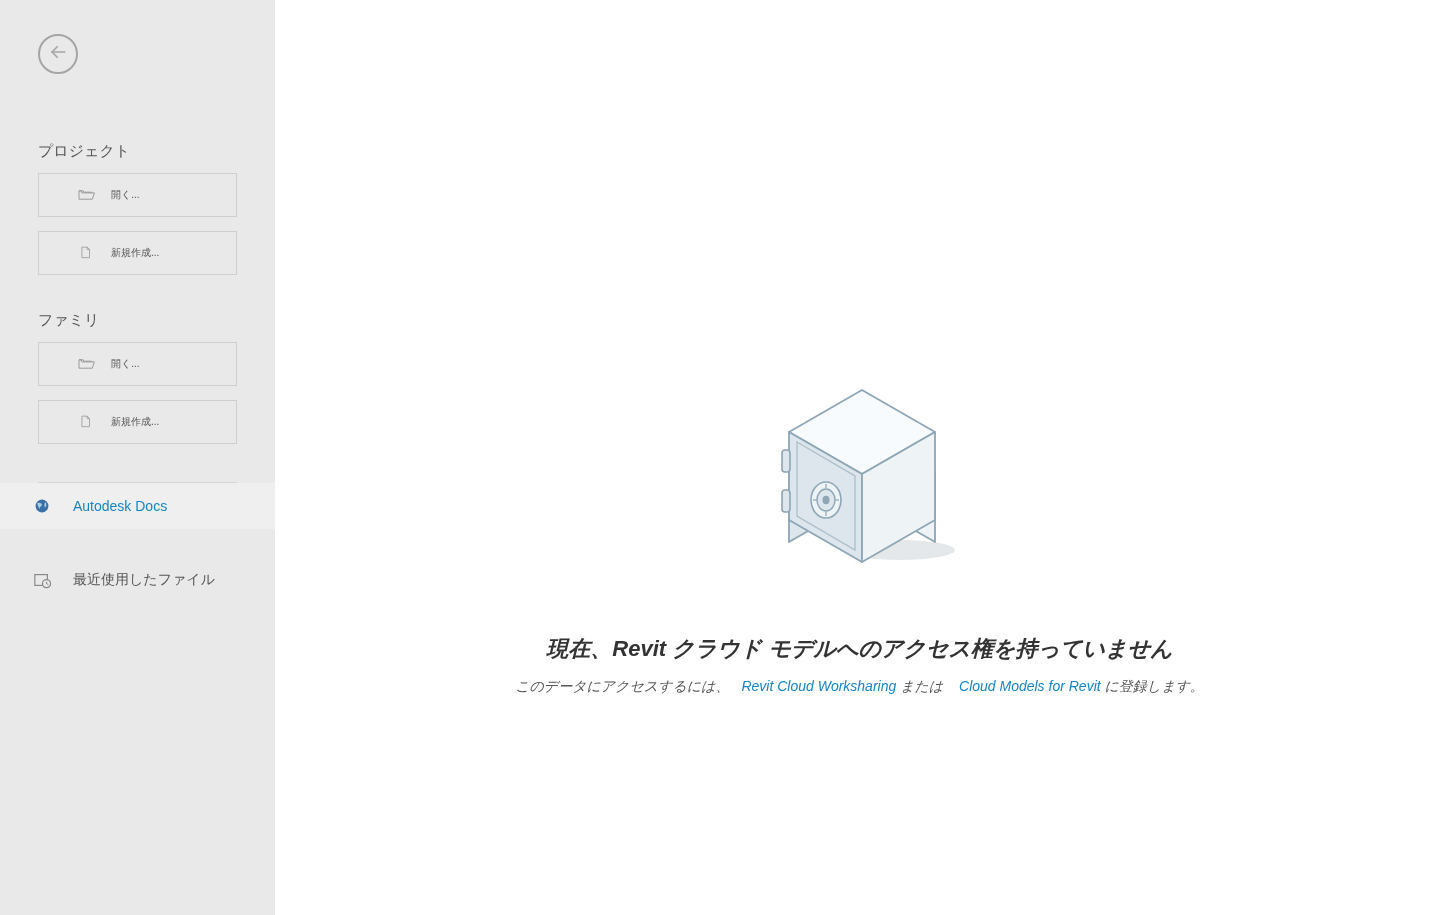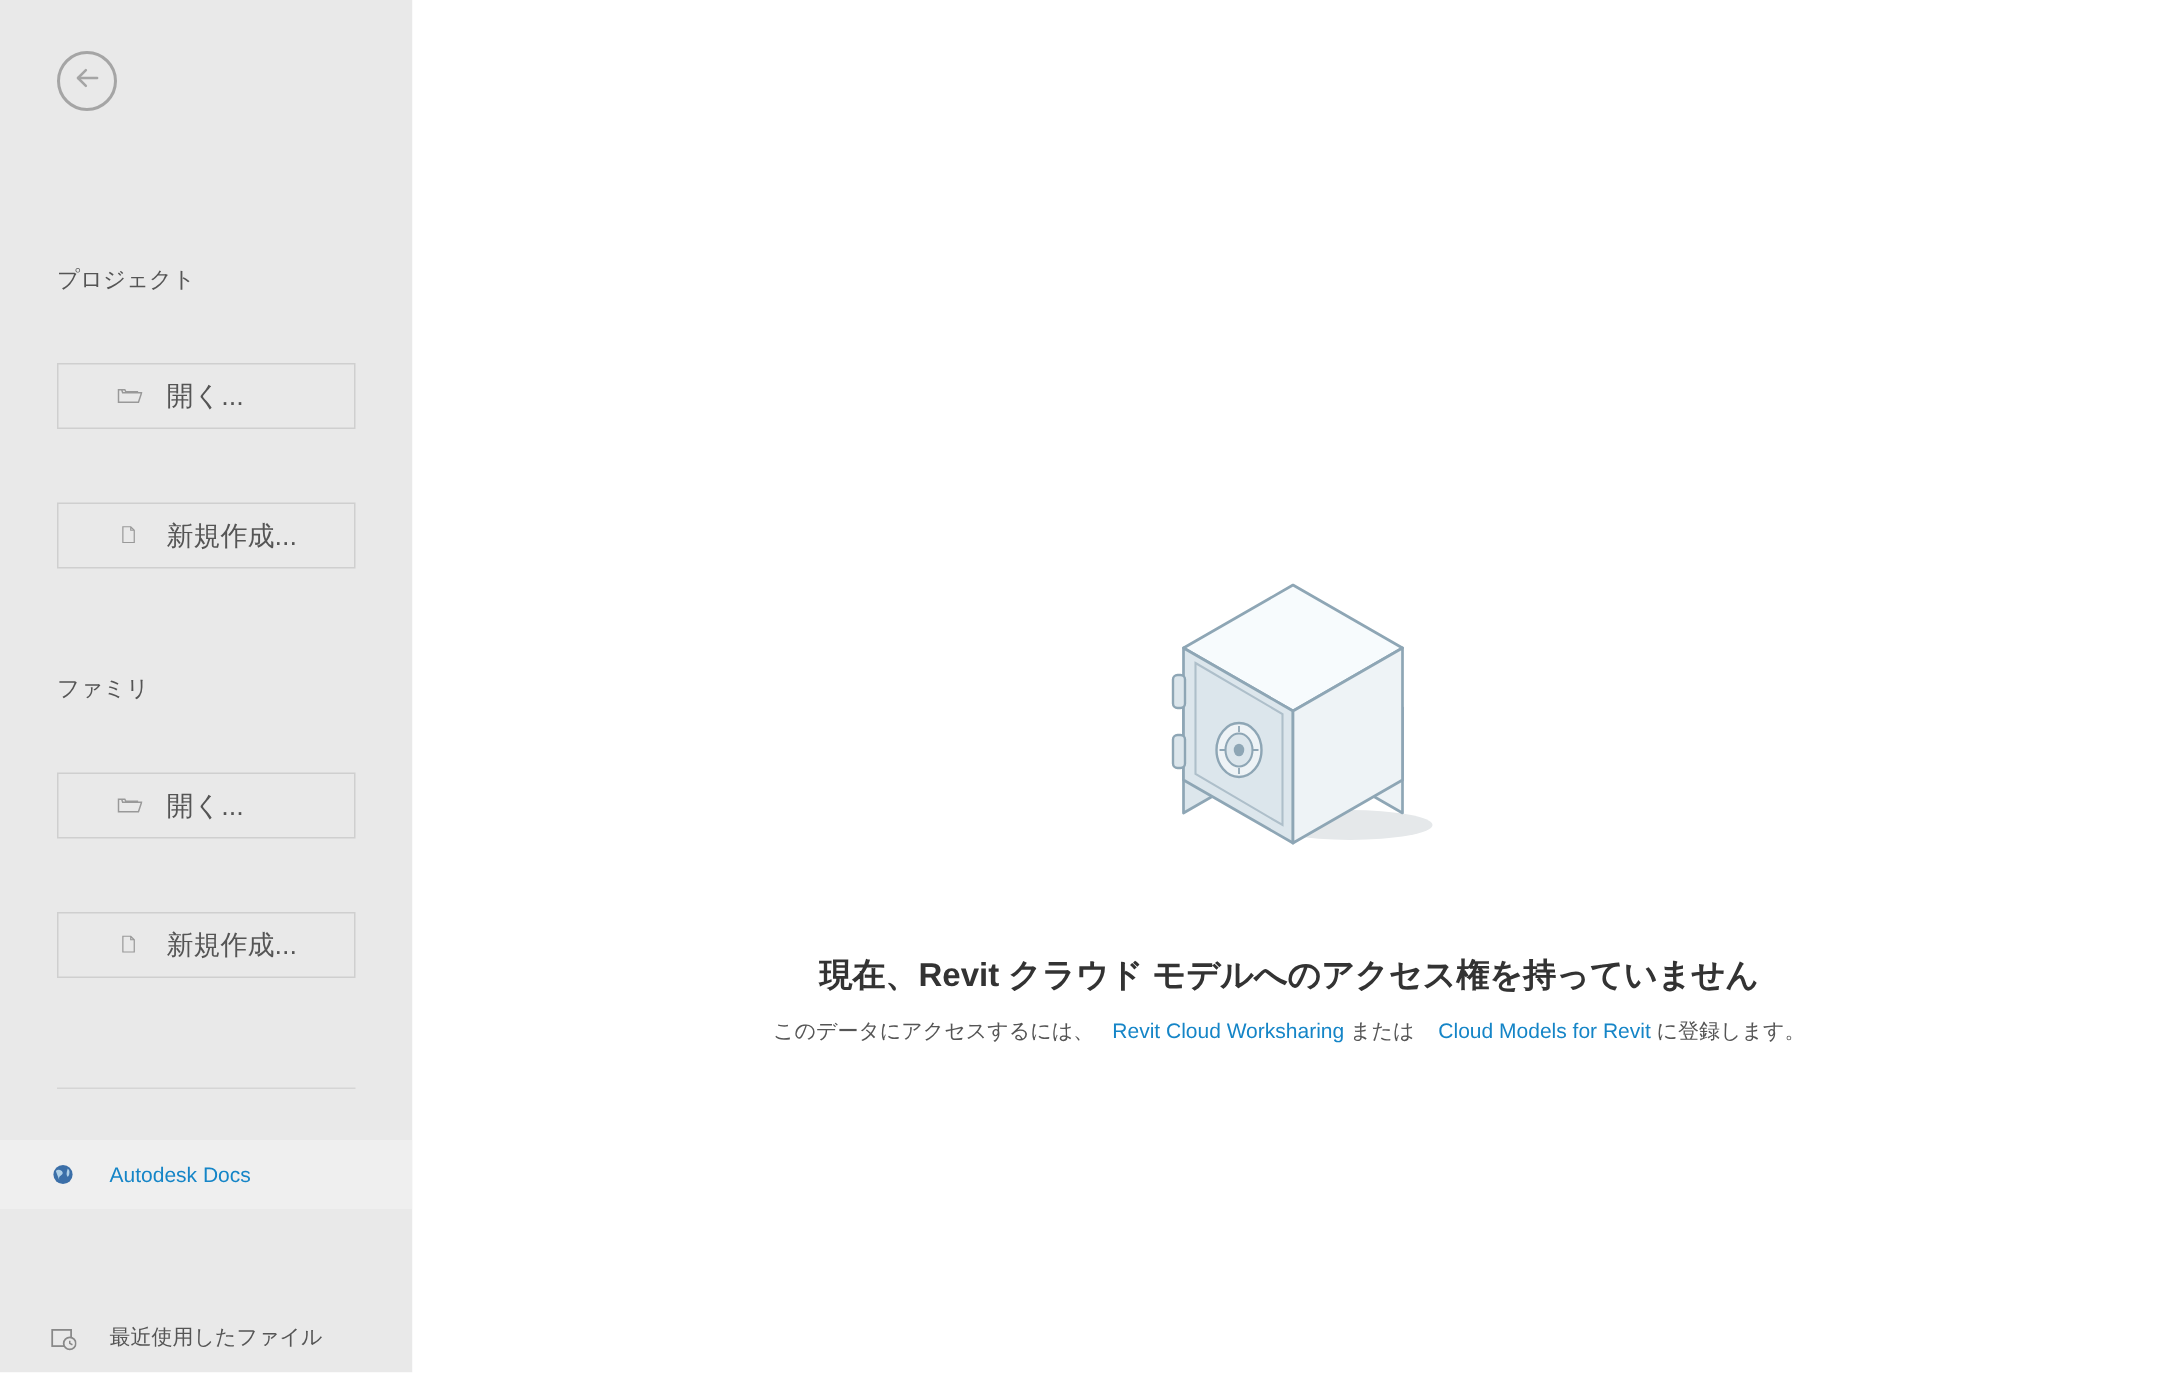--- a/index.html
+++ b/index.html
@@ -13,21 +13,20 @@
   height: 915px;
   display: flex;
   overflow: hidden;
 }
 .sidebar {
   width: 275px;
   height: 100%;
   background: #e9e9e9;
   display: flex;
   flex-direction: column;
-  justify-content: space-between;
 }
 .back-btn {
   width: 40px;
   height: 40px;
   margin: 34px 0 0 38px;
   border: 2px solid #a5a5a5;
   border-radius: 50%;
   display: flex;
   align-items: center;
   justify-content: center;
@@ -59,21 +58,21 @@
 .action-btn .icon {
   margin: 0 16px 0 38px;
   display: flex;
   align-items: center;
 }
 .action-btn .icon svg {
   width: 18px;
   height: 14px;
 }
 .action-btn .label {
-  font-size: 18px;
+  font-size: 10px;
   color: #555;
 }
 .divider {
   height: 1px;
   background: #d5d5d5;
   margin: 24px 38px 0 38px;
 }
 .nav-item {
   display: flex;
   align-items: center;
@@ -101,20 +100,21 @@
 }
 .nav-item.selected .nav-label {
   color: #1585c7;
 }
 .main {
   flex: 1;
   background: #fff;
   display: flex;
   flex-direction: column;
   align-items: center;
+  font-style: italic;
 }
 .safe-icon {
   margin-top: 380px;
   margin-bottom: 50px;
 }
 .heading {
   font-size: 22px;
   color: #333;
   font-weight: bold;
   margin-bottom: 14px;

